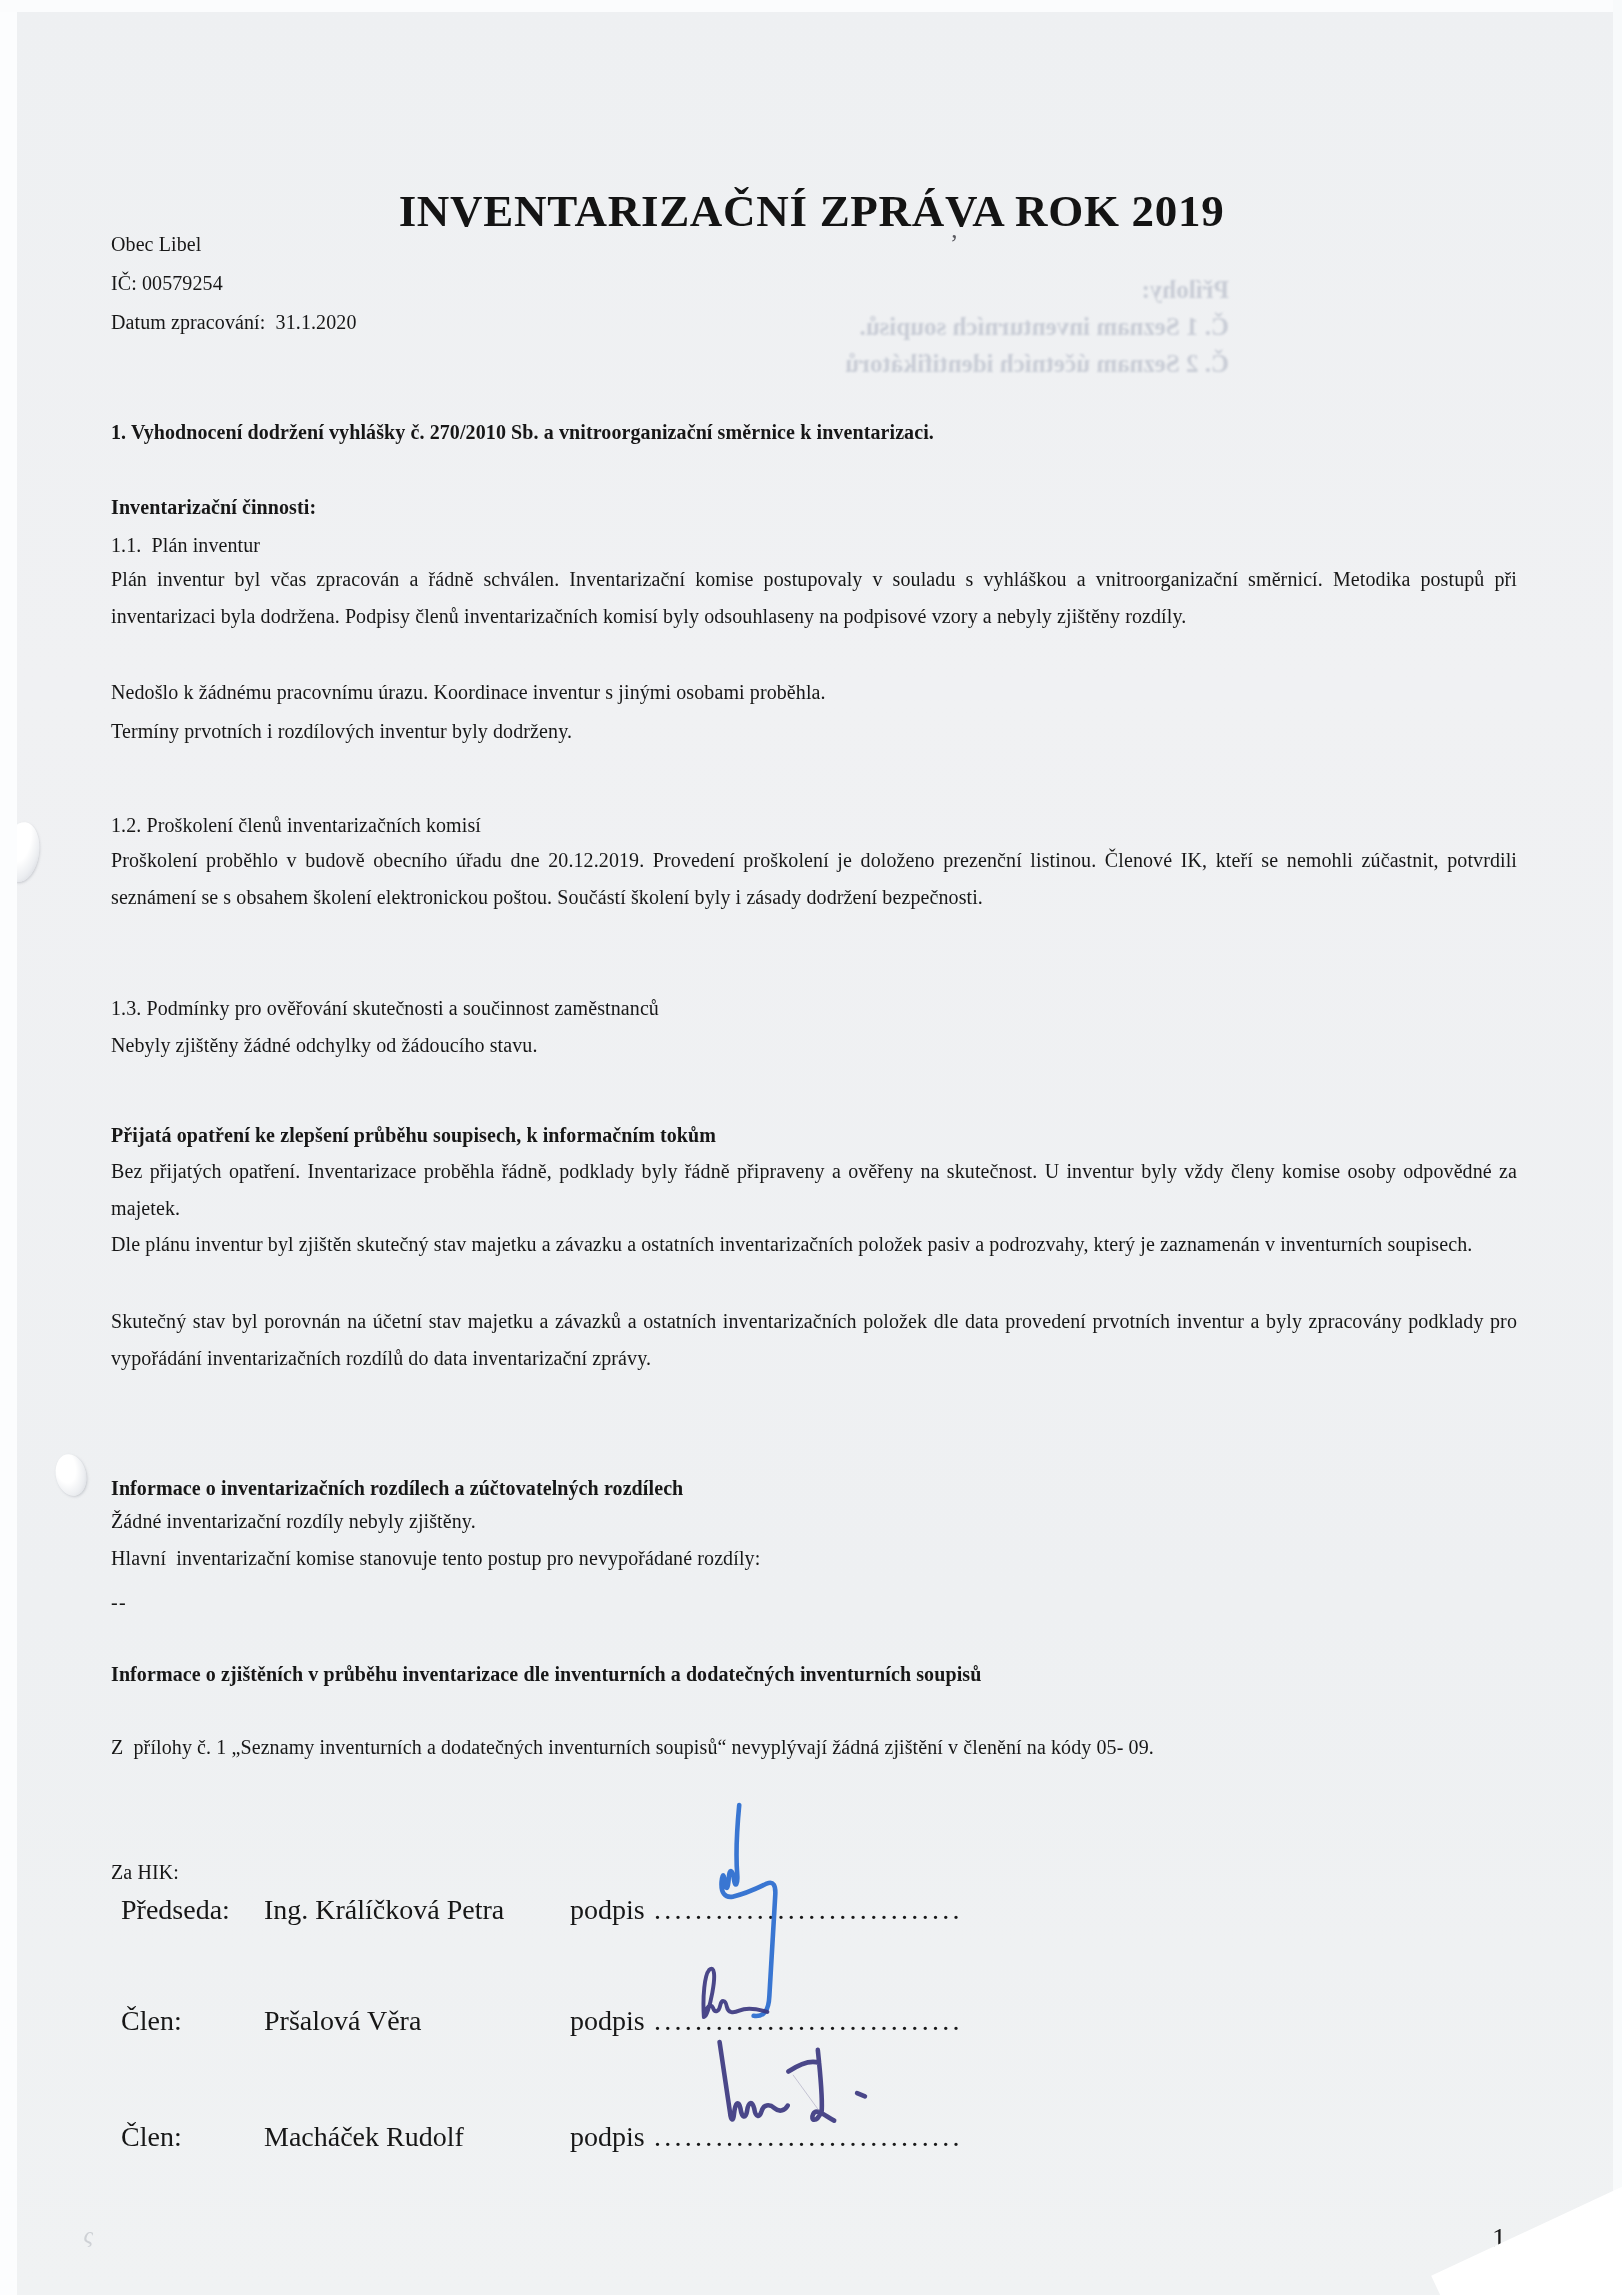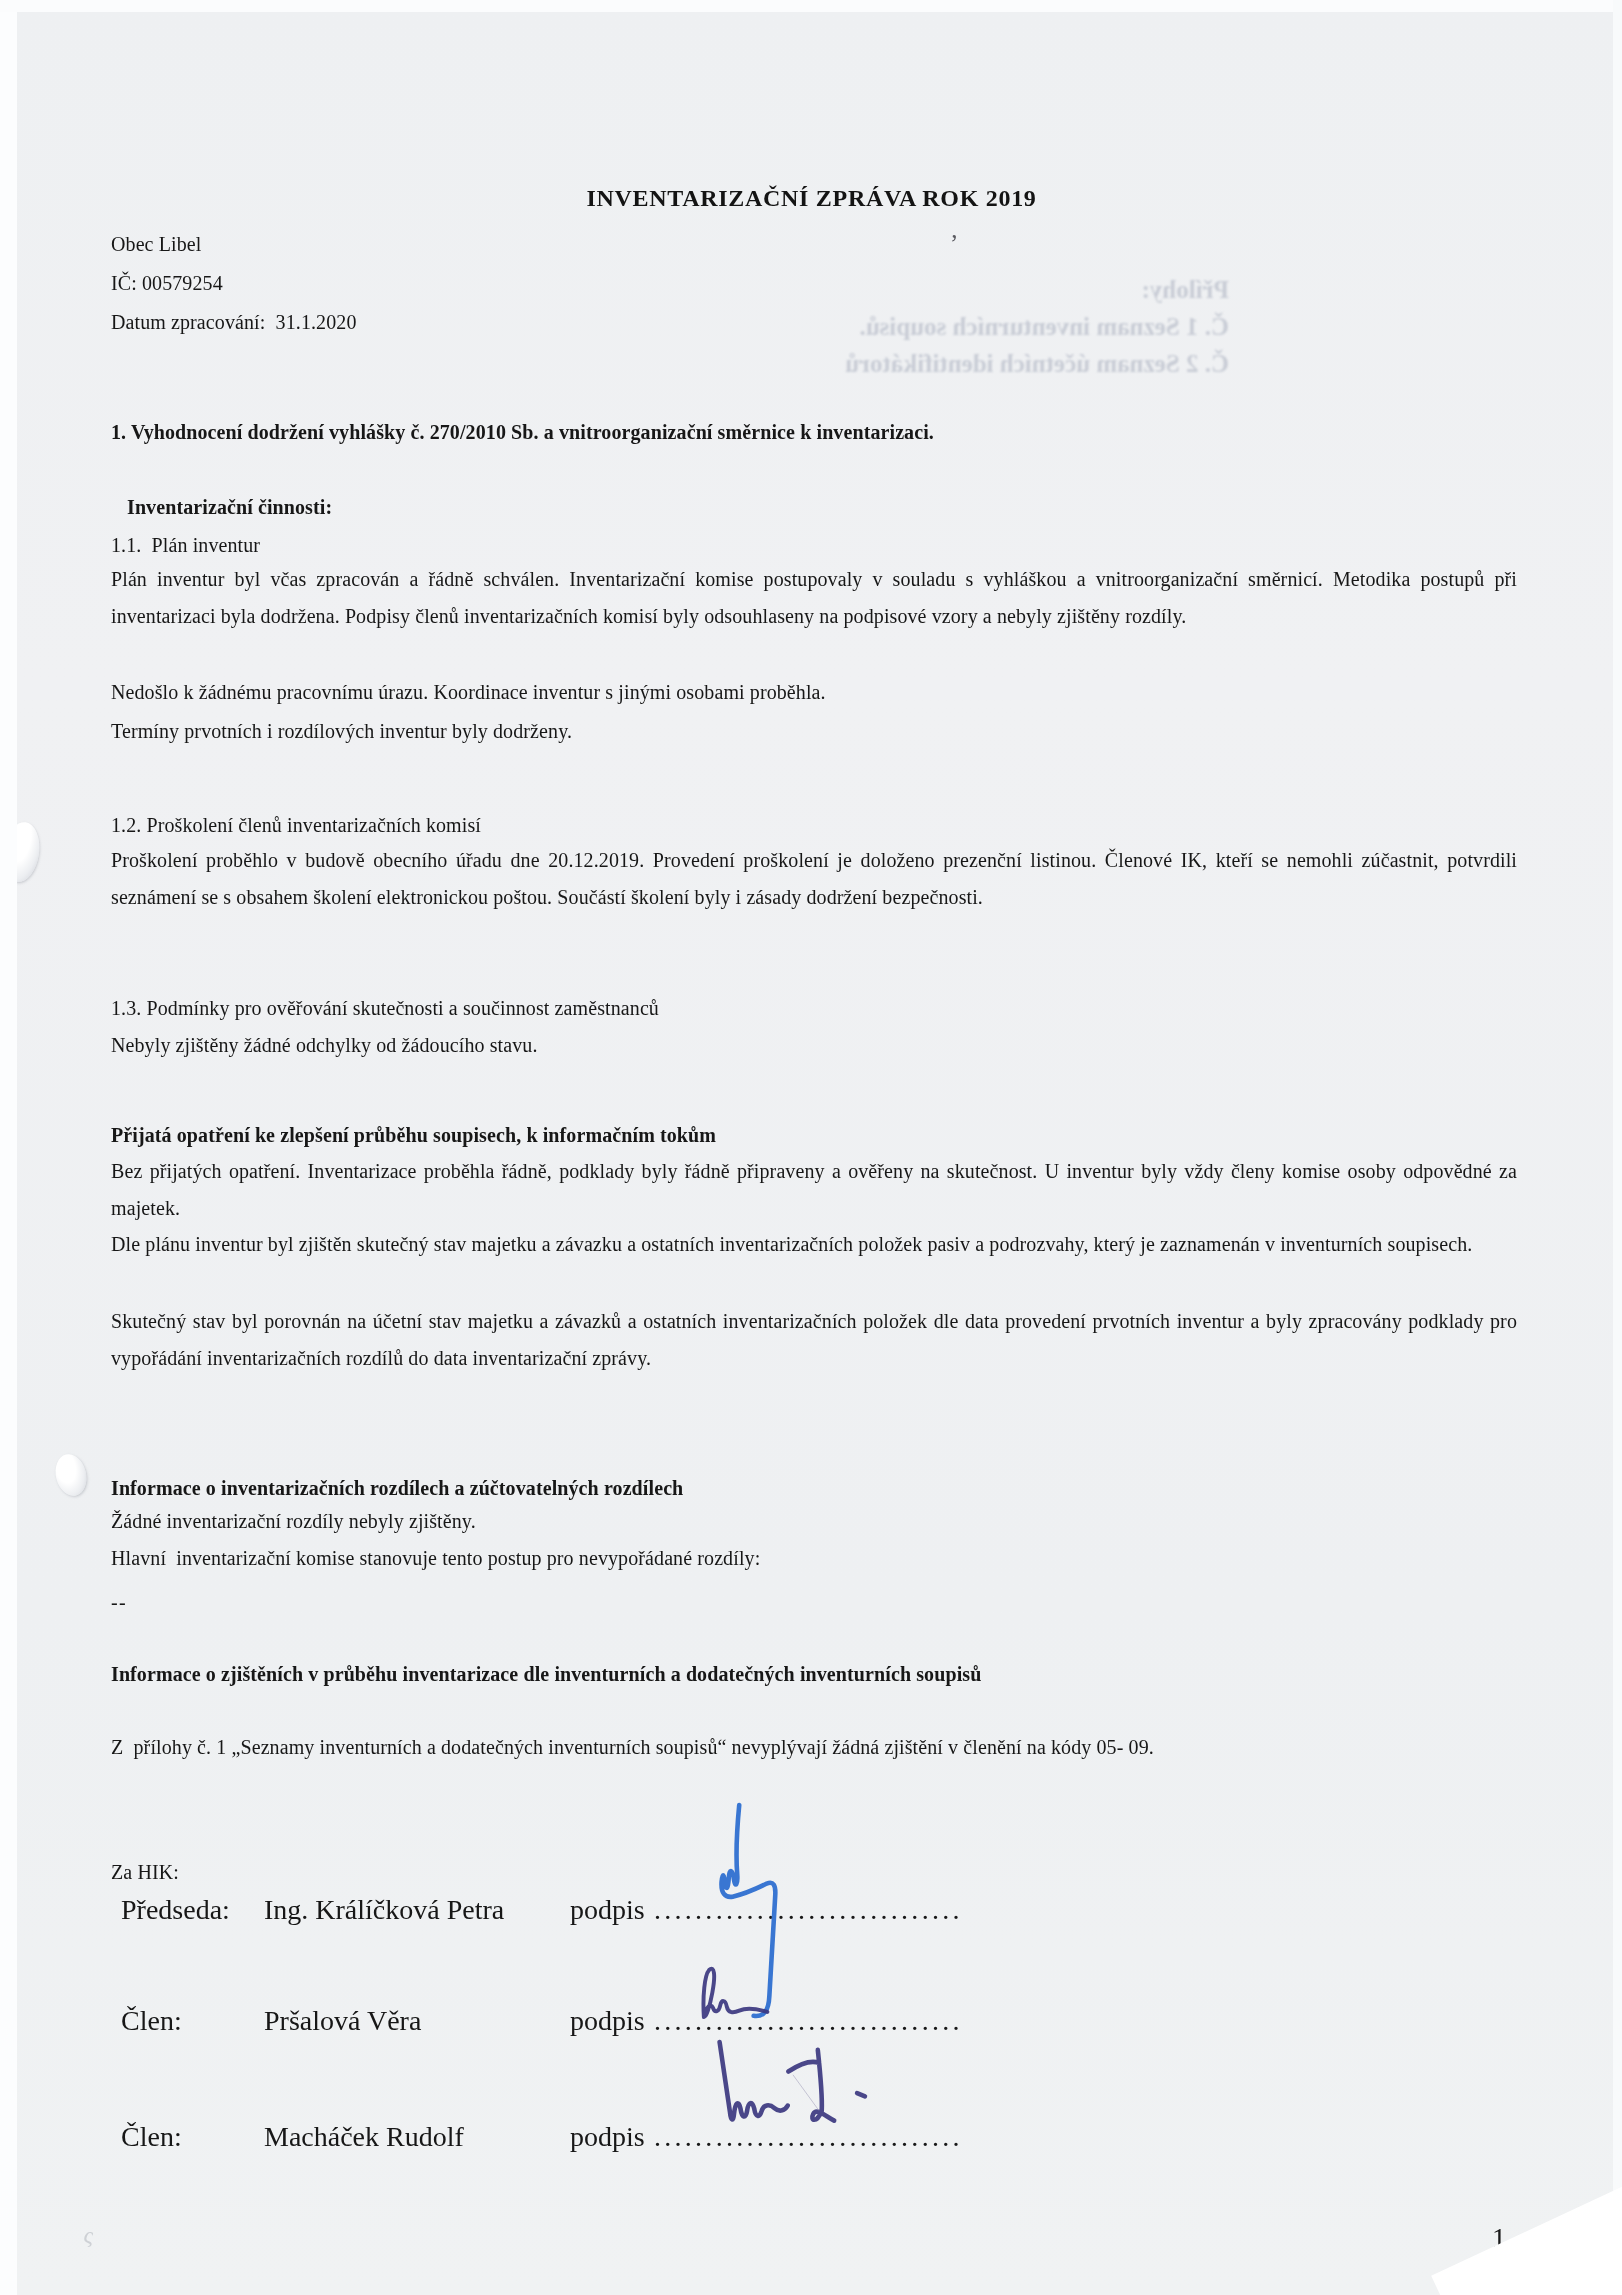--- a/index.html
+++ b/index.html
@@ -12,21 +12,21 @@
     position:absolute;inset:0;
     background:linear-gradient(180deg,#eef0f2 0%,#f0f1f3 30%,#eef0f2 70%,#f0f2f3 100%);
   }
   .edge-left{position:absolute;left:0;top:0;width:17px;height:100%;background:#fcfdfe;}
   .edge-top{position:absolute;left:0;top:0;width:100%;height:11.8px;background:#fbfcfd;}
   .edge-right{position:absolute;right:0;top:0;width:10.5px;height:100%;background:#f8fafb;}
   .corner-wedge{position:absolute;right:-46px;bottom:-52px;width:222px;height:124px;
     background:#ffffff;transform:rotate(-25deg);}
   .title{
     position:absolute;left:0;top:185px;width:1623px;text-align:center;
-    font-size:24px;font-weight:bold;letter-spacing:0.7px;color:#141414;
+    font-size:45px;font-weight:bold;letter-spacing:0.7px;color:#141414;
   }
   .line{
     position:absolute;left:111px;width:1406px;
     font-size:20px;line-height:37px;color:#171717;letter-spacing:0.1px;
   }
   .bold{font-weight:bold;}
   .just{text-align:justify;}
   .header-block{top:225px;line-height:39px;}
   .dashes{letter-spacing:1.3px;}
   .sigrow{position:absolute;left:121px;width:1243px;display:flex;align-items:flex-end;
@@ -67,21 +67,21 @@
   <div class="title">INVENTARIZAČNÍ ZPRÁVA ROK 2019</div>
   <span class="smudge-title">’</span>
 
   <div class="line header-block" style="top:225px;">
     <div>Obec Libel</div>
     <div>IČ: 00579254</div>
     <div>Datum zpracování:&nbsp; 31.1.2020</div>
   </div>
 
   <div class="line bold" style="top:414px;">1. Vyhodnocení dodržení vyhlášky č. 270/2010 Sb. a vnitroorganizační směrnice k inventarizaci.</div>
-  <div class="line bold" style="top:489px;margin-left:16px;">Inventarizační činnosti:</div>
+  <div class="line bold" style="top:489px;">Inventarizační činnosti:</div>
   <div class="line" style="top:527px;">1.1.&nbsp; Plán inventur</div>
   <div class="line just" style="top:561px;">Plán inventur byl včas zpracován a řádně schválen. Inventarizační komise postupovaly v&nbsp;souladu s&nbsp;vyhláškou a vnitroorganizační směrnicí. Metodika postupů při inventarizaci byla dodržena. Podpisy členů inventarizačních komisí byly odsouhlaseny na podpisové vzory a nebyly zjištěny rozdíly.</div>
   <div class="line" style="top:674px;">Nedošlo k žádnému pracovnímu úrazu. Koordinace inventur s jinými osobami proběhla.</div>
   <div class="line" style="top:713px;">Termíny prvotních i rozdílových inventur byly dodrženy.</div>
 
   <div class="line" style="top:807px;">1.2. Proškolení členů inventarizačních komisí</div>
   <div class="line just" style="top:842px;">Proškolení proběhlo v budově obecního úřadu dne 20.12.2019. Provedení proškolení je doloženo prezenční listinou. Členové IK, kteří se nemohli zúčastnit, potvrdili seznámení se s&nbsp;obsahem školení elektronickou poštou. Součástí školení byly i zásady dodržení bezpečnosti.</div>
 
   <div class="line" style="top:990px;">1.3. Podmínky pro ověřování skutečnosti a součinnost zaměstnanců</div>
   <div class="line" style="top:1027px;">Nebyly zjištěny žádné odchylky od žádoucího stavu.</div>

